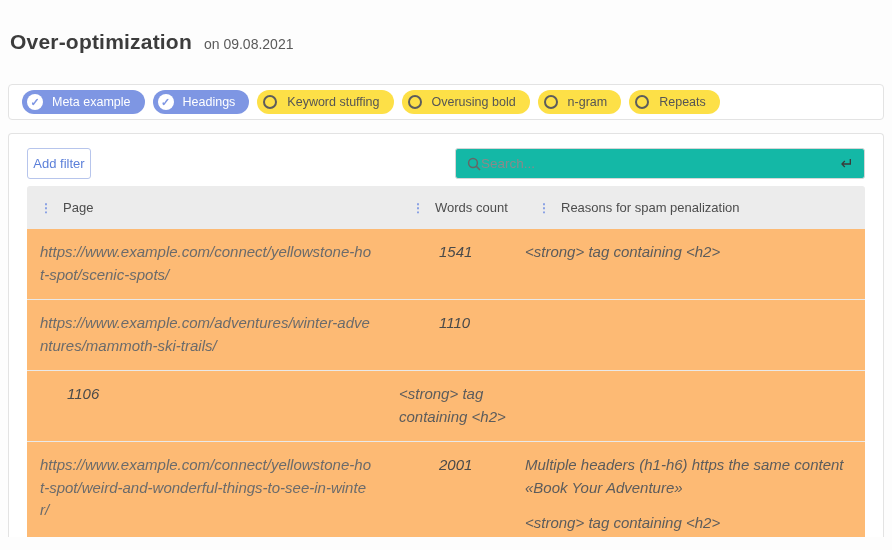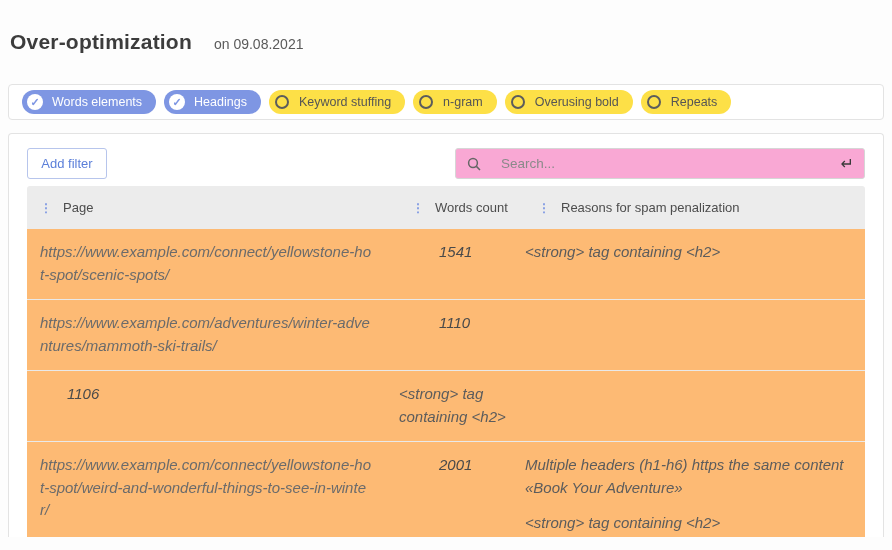--- a/index.html
+++ b/index.html
@@ -6,21 +6,21 @@
   html, body { width: 892px; height: 550px; overflow: hidden; }
   body {
     font-family: "Liberation Sans", sans-serif;
     background: #fdfdfd;
     color: #4a4a4a;
   }
   .page-header {
     padding: 16px 10px 0 10px;
     display: flex;
     align-items: baseline;
-    gap: 22px;
+    gap: 12px;
   }
   .page-title {
     font-size: 21px;
     font-weight: 700;
     color: #3c3c3c;
     letter-spacing: .2px;
   }
   .page-date {
     font-size: 14px;
     color: #5a5a5a;
@@ -86,34 +86,34 @@
     align-items: center;
     margin-bottom: 7px;
   }
   .add-filter-btn {
     background: #fff;
     border: 1px solid #b7c5ec;
     border-radius: 3px;
     color: #5b7fd9;
     font-size: 13px;
     font-family: "Liberation Sans", sans-serif;
-    width: 80px;
+    width: 64px;
     height: 31px;
     cursor: pointer;
   }
   .search-box {
     width: 410px;
     height: 31px;
     border: 1px solid #d6d6d6;
     border-radius: 3px;
     display: flex;
     align-items: center;
     padding: 0 10px 0 11px;
-    gap: 20px;
-    background: #f9a8d4;
+    gap: 0;
+    background: #14b8a6;
   }
   .search-box svg { flex: 0 0 auto; display: block; }
   .search-input {
     flex: 1;
     border: none;
     outline: none;
     font-size: 13.5px;
     font-family: "Liberation Sans", sans-serif;
     color: #444;
     background: transparent;
@@ -168,37 +168,37 @@
 <body>
 
 <div class="page-header">
   <span class="page-title">Over-optimization</span>
   <span class="page-date">on 09.08.2021</span>
 </div>
 
 <div class="chips-card">
     <div class="chip active">
       <span class="chip-check">✓</span>
-      <span>Words elements</span>
+      <span>Meta example</span>
     </div>
     <div class="chip active">
       <span class="chip-check">✓</span>
       <span>Headings</span>
     </div>
     <div class="chip">
       <span class="chip-radio"></span>
       <span>Keyword stuffing</span>
     </div>
     <div class="chip">
       <span class="chip-radio"></span>
+      <span>Overusing bold</span>
+    </div>
+    <div class="chip">
+      <span class="chip-radio"></span>
       <span>n-gram</span>
-    </div>
-    <div class="chip">
-      <span class="chip-radio"></span>
-      <span>Overusing bold</span>
     </div>
     <div class="chip">
       <span class="chip-radio"></span>
       <span>Repeats</span>
     </div>
   </div>
 
 <div class="main-card">
   <div class="toolbar">
     <button class="add-filter-btn">Add filter</button>

